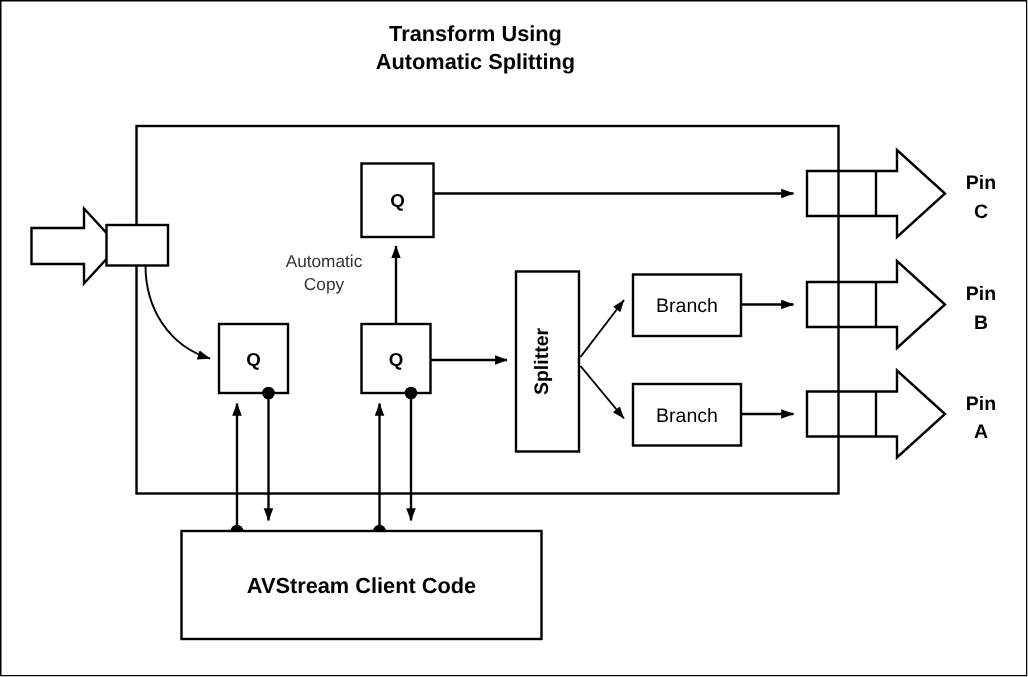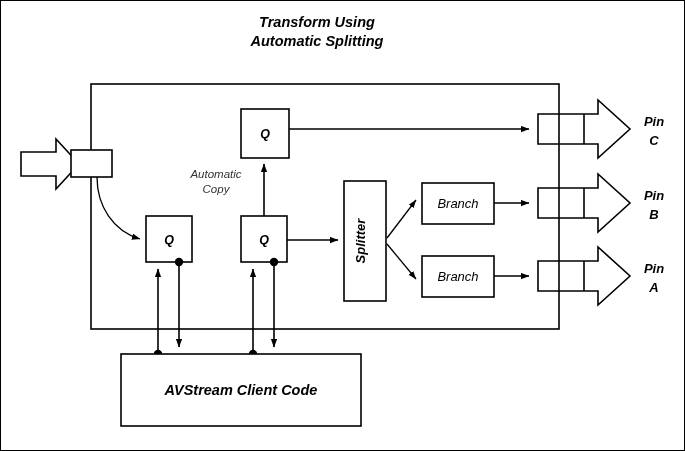--- a/index.html
+++ b/index.html
@@ -4,21 +4,20 @@
 <style>
   html, body { margin:0; padding:0; background:#ffffff; }
   body { font-family:"Liberation Sans", sans-serif; }
   #canvas {
     position:relative;
     width:685px; height:451px;
     background:#ffffff;
     border:1px solid #000000;
     box-sizing:border-box;
     overflow:hidden;
-    font-style:italic;
   }
   svg { display:block; }
   .dtext { font-family:"Liberation Sans", sans-serif; fill:#000000; }
   .title-text { font-size:14.5px; font-weight:bold; text-anchor:middle; }
   .box-label { font-size:13px; text-anchor:middle; }
   .q-label { font-size:12.5px; font-weight:bold; text-anchor:middle; }
   .note-label { font-size:11.5px; text-anchor:middle; fill:#333333; }
   .pin-label { font-size:13px; font-weight:bold; text-anchor:middle; }
   .client-label { font-size:14.5px; font-weight:bold; text-anchor:middle; }
   .splitter-label { font-size:13px; font-weight:bold; text-anchor:middle; }

